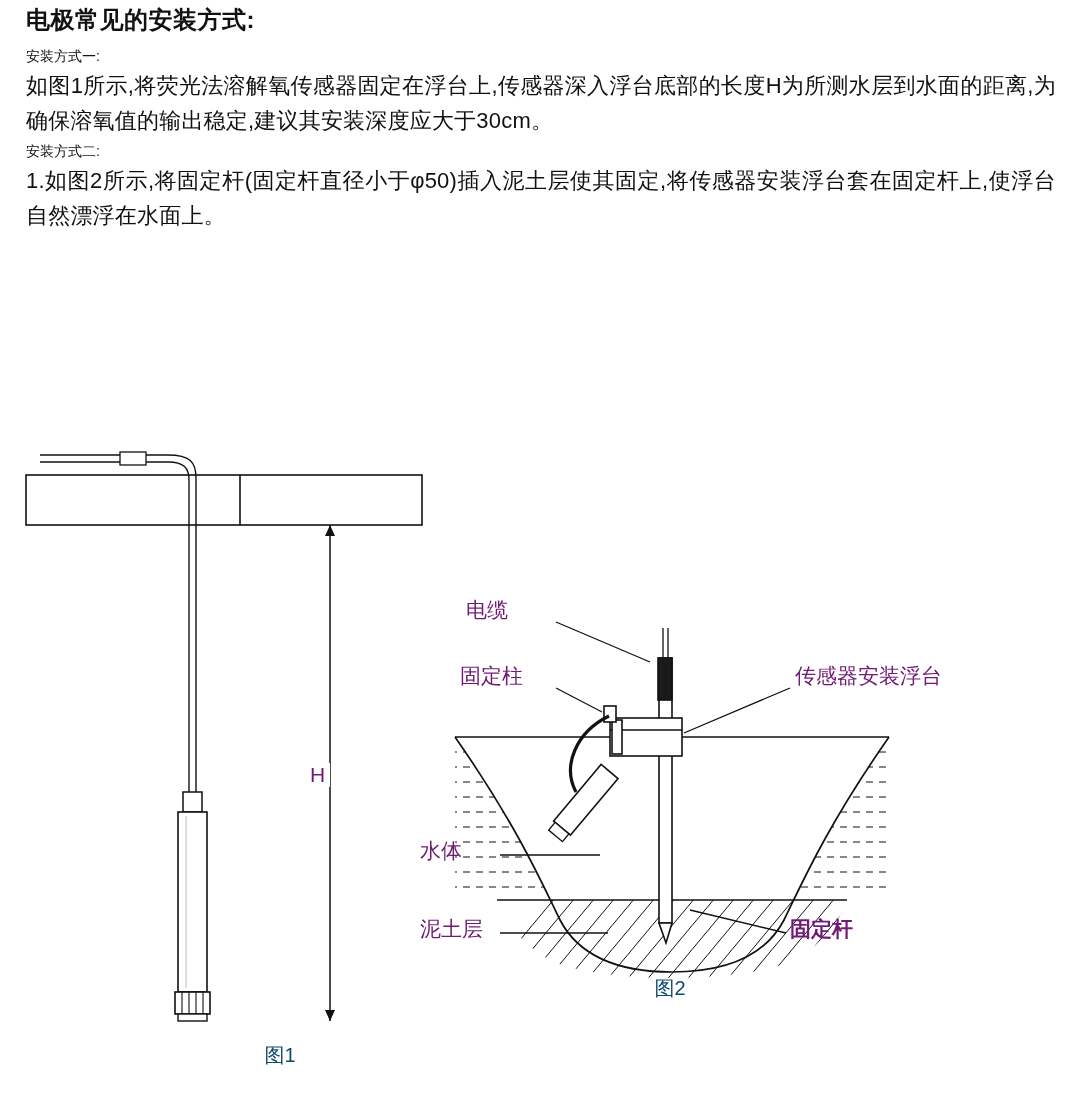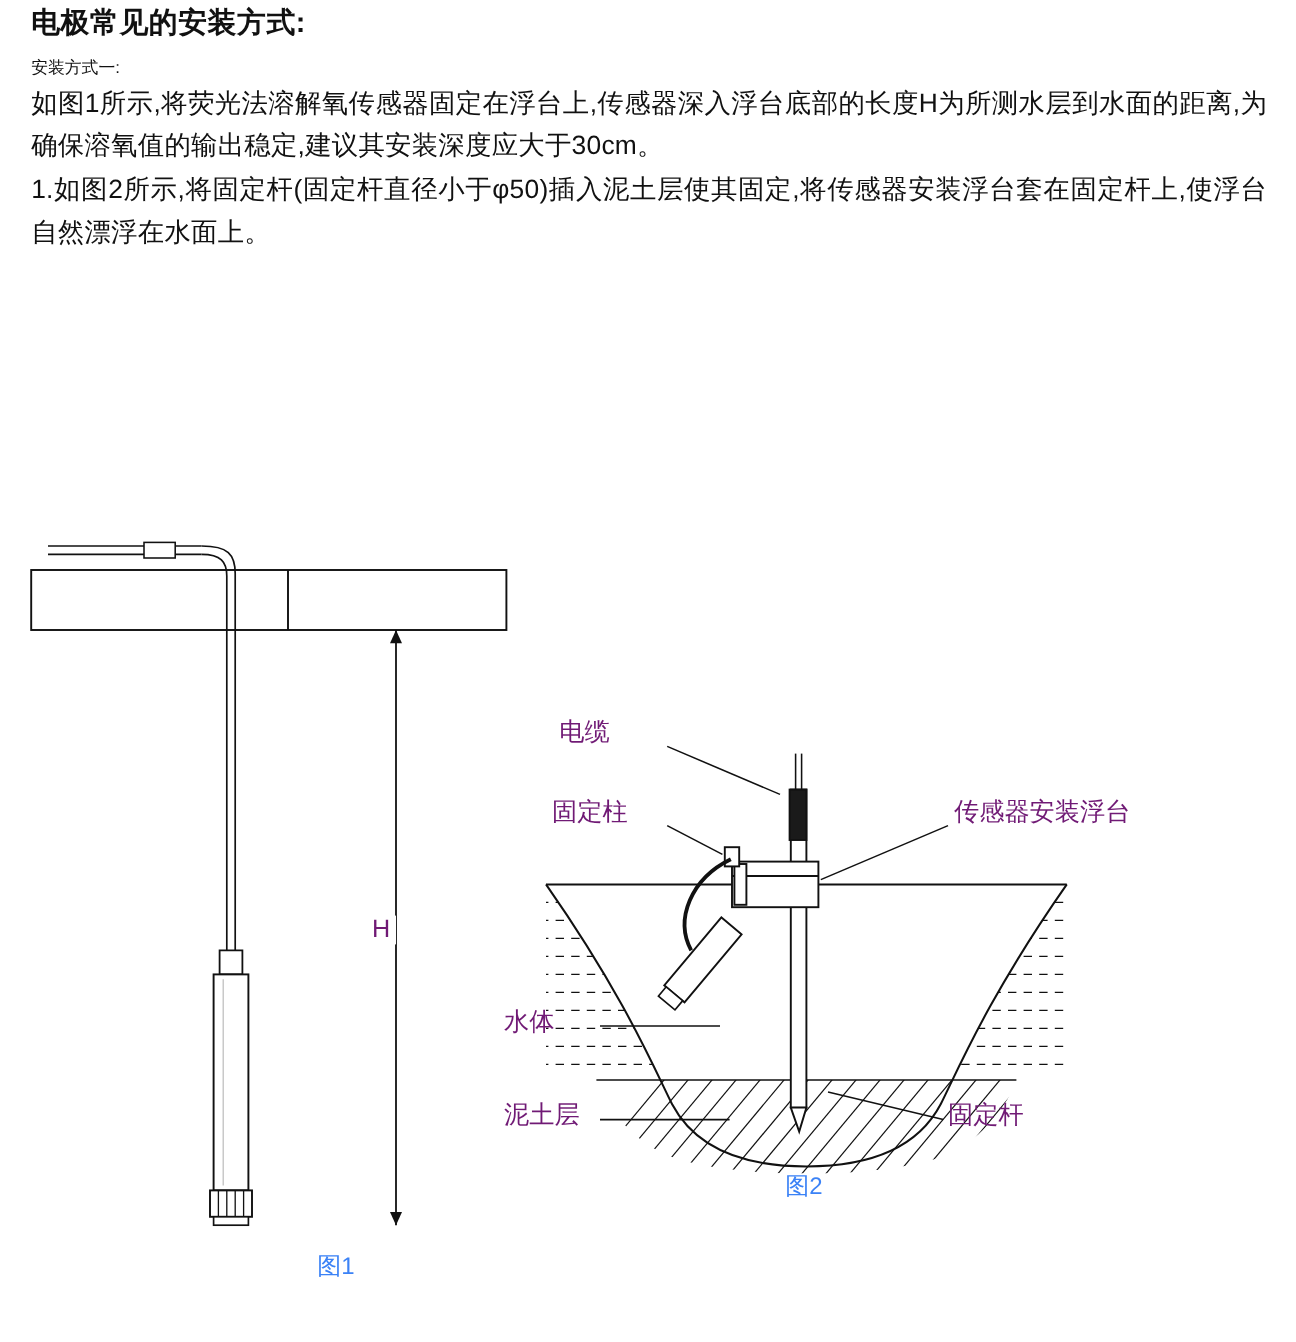--- a/index.html
+++ b/index.html
@@ -48,21 +48,21 @@
   .figures {
     position: absolute;
     left: 0;
     top: 400px;
     width: 1080px;
     height: 718px;
   }
   .fig-caption {
     position: absolute;
     font-size: 20px;
-    color: #3b82f6;
+    color: #0c4a6e;
     text-align: center;
   }
   .fig1-caption { left: 210px; top: 1042px; width: 140px; }
   .fig2-caption { left: 600px; top: 975px; width: 140px; }
   .label {
     position: absolute;
     font-size: 21px;
     color: #701a75;
     white-space: nowrap;
   }
@@ -75,20 +75,21 @@
 </style>
 </head>
 <body>
 
 <div class="page">
 
   <div class="text-block">
     <h1 class="doc-title">电极常见的安装方式:</h1>
     <p class="sub-head">安装方式一:</p>
     <p class="para">如图1所示,将荧光法溶解氧传感器固定在浮台上,传感器深入浮台底部的长度H为所测水层到水面的距离,为确保溶氧值的输出稳定,建议其安装深度应大于30cm。</p>
+    <p class="sub-head">安装方式二:</p>
     <p class="para">1.如图2所示,将固定杆(固定杆直径小于φ50)插入泥土层使其固定,将传感器安装浮台套在固定杆上,使浮台自然漂浮在水面上。</p>
   </div>
 
   <div class="figures">
 
     <svg class="svg-layer" width="1080" height="718" viewBox="0 0 1080 718">
       <g stroke="#111" fill="none" stroke-width="1.6">
 
         <rect x="26" y="75" width="396" height="50" fill="#ffffff"></rect>
         <line x1="240" y1="75" x2="240" y2="125"></line>
@@ -219,18 +220,18 @@
 
         <line x1="786" y1="533" x2="690" y2="510"></line>
       </g>
     </svg>
 
     <div class="label" style="left:466px; top:196px;">电缆</div>
     <div class="label" style="left:460px; top:262px;">固定柱</div>
     <div class="label" style="left:795px; top:262px;font-family:Liberation Serif, serif;">传感器安装浮台</div>
     <div class="label" style="left:420px; top:437px;">水体</div>
     <div class="label" style="left:420px; top:515px;">泥土层</div>
-    <div class="label" style="left:790px; top:515px;">固定杆</div>
+    <div class="label" style="left:790px; top:515px;font-weight:bold;">固定杆</div>
 
     <div class="fig-caption fig2-caption" style="top:575px;">图2</div>
 
   </div>
 </div>
 
 </body></html>

